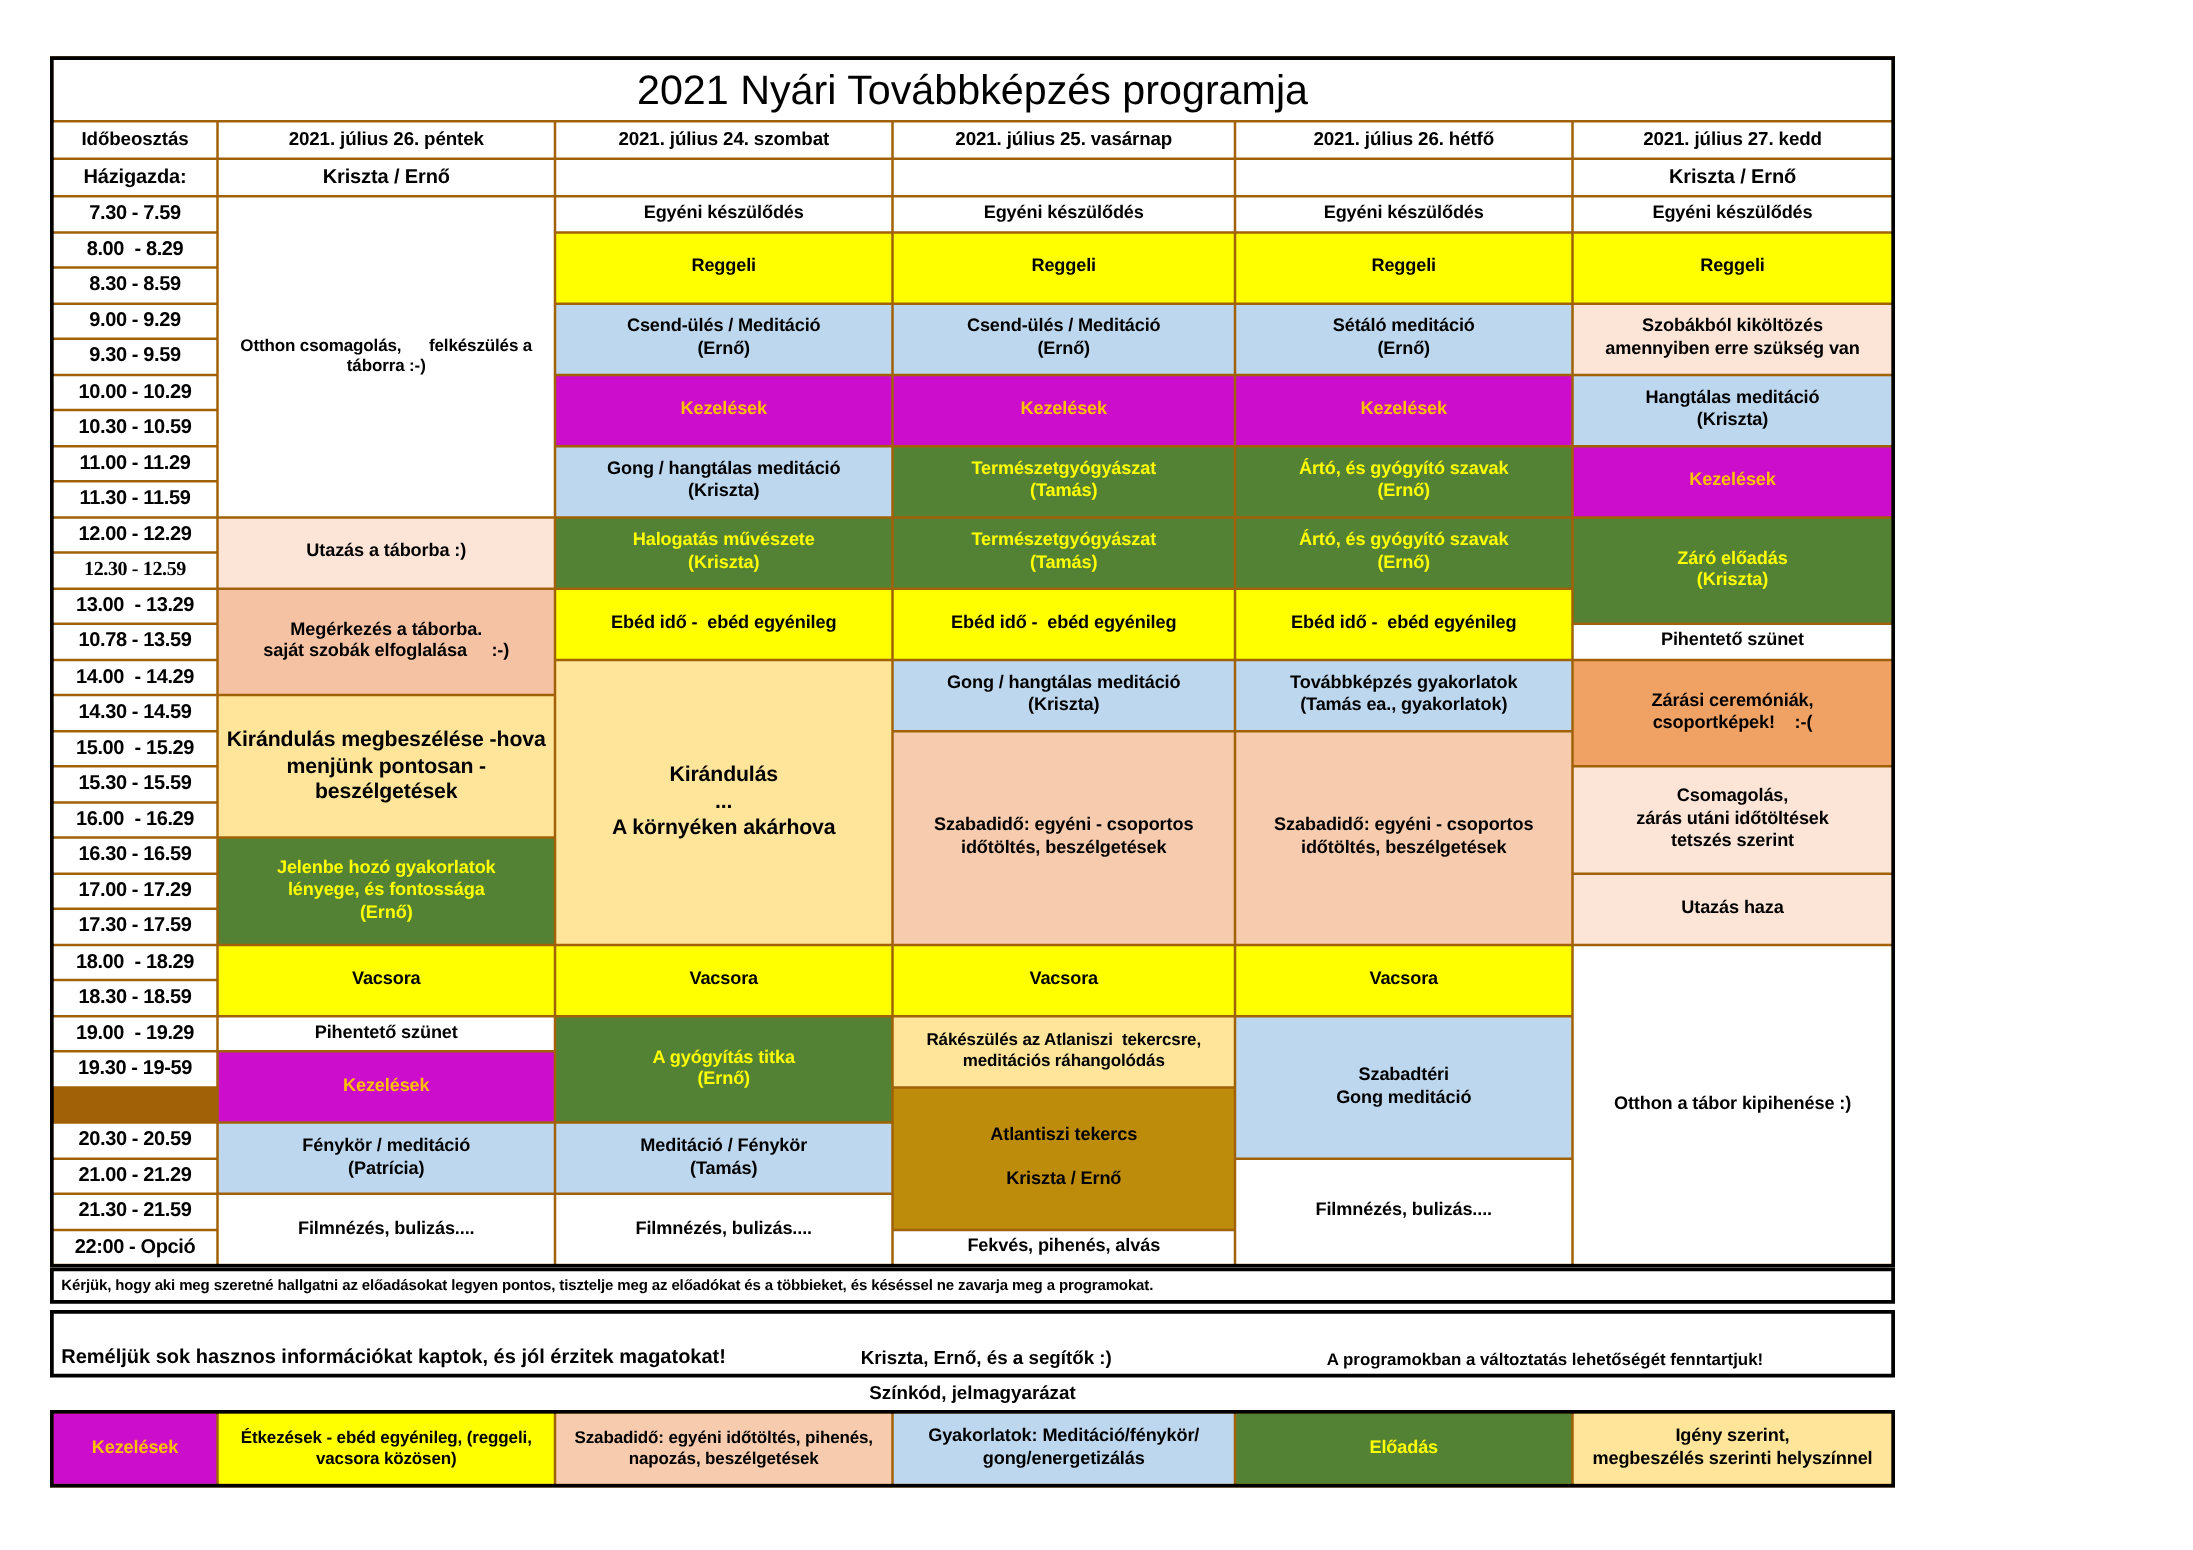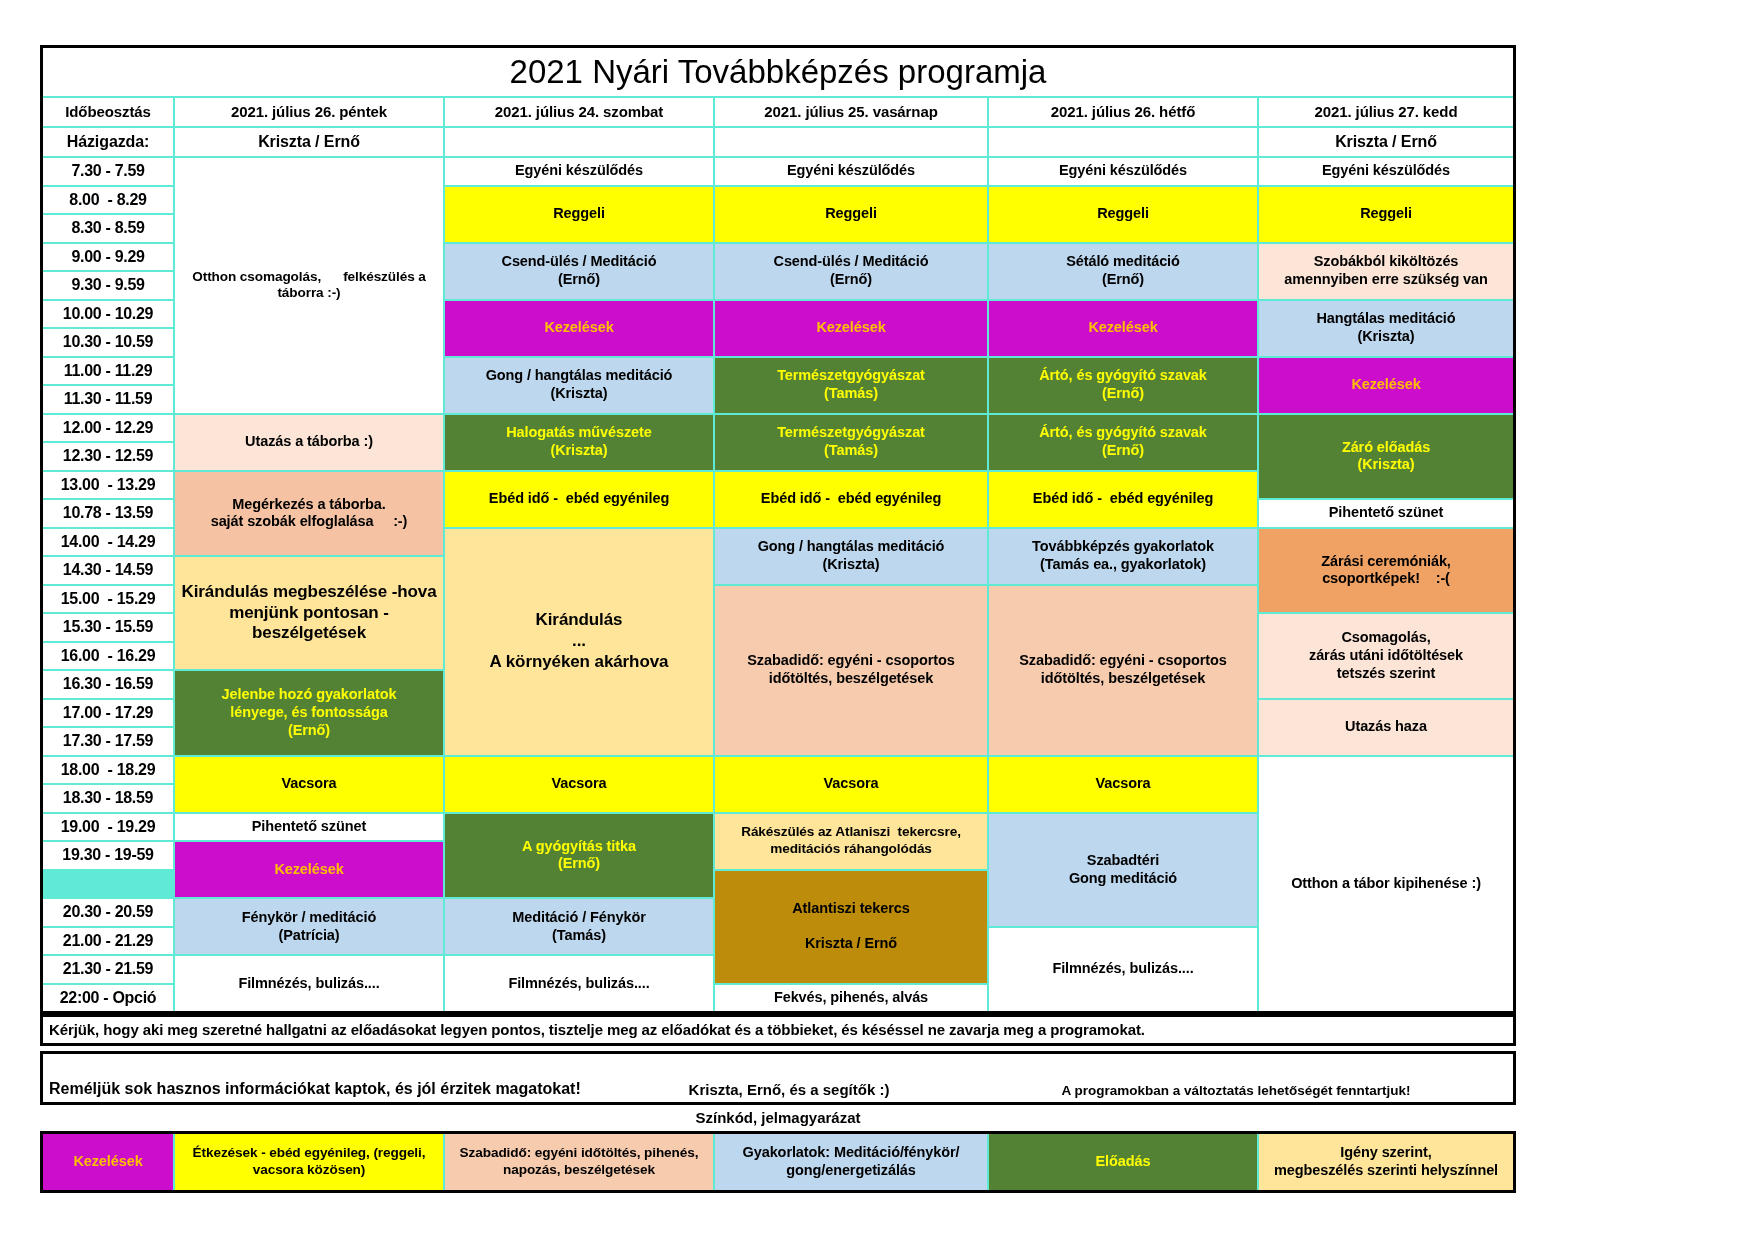--- a/index.html
+++ b/index.html
@@ -1,30 +1,30 @@
 <!DOCTYPE html>
 <html lang="hu"><head>
 <meta charset="utf-8">
 <title>2021 Nyári Továbbképzés programja</title>
 <style>
   html,body{margin:0;padding:0;background:#ffffff;}
   body{width:1754px;min-height:1240px;font-family:"Liberation Sans",sans-serif;}
   .page{width:1476px;margin:45px 0 0 40px;}
-  .grid{display:grid;grid-template-columns:130px 268px 268px 272px 268px 254px;gap:2px;background:#5eead4;border:3px solid #000;}
+  .grid{display:grid;grid-template-columns:130px 268px 268px 272px 268px 254px;gap:2px;background:#a16207;border:3px solid #000;}
   #schedule-grid{grid-template-rows:48px 28px 28px repeat(30,26.5px);}
   .cell{background:#fff;color:#000;display:flex;align-items:center;justify-content:center;text-align:center;
         font-weight:bold;font-size:14.5px;line-height:1.22;white-space:pre-wrap;letter-spacing:-0.1px;
         overflow:hidden;padding:0 1px;}
   .cell.title{font-size:33px;font-weight:400;letter-spacing:0;}
   .cell.hdr{font-size:15px;}
   .cell.host{font-size:16px;}
   .cell.time{font-size:16px;letter-spacing:-0.3px;}
   .cell.small{font-size:13.6px;}
   .cell.big{font-size:17px;}
-  .note-box{border:3px solid #000;background:#fff;padding:4px 6px 5px;font-weight:bold;font-size:15px;
+  .note-box{border:3px solid #000;background:#fff;padding:4px 6px 5px;font-weight:bold;font-size:12px;
             letter-spacing:-0.1px;}
   .farewell-box{border:3px solid #000;background:#fff;margin-top:5px;height:44px;display:flex;align-items:flex-end;
                 padding-bottom:4px;font-weight:bold;}
   .fw{font-size:16px;padding-left:6px;width:570px;}
   .sig{font-size:15px;width:340px;text-align:center;}
   .disc{font-size:13.5px;flex:1;text-align:center;}
   .legend-caption{text-align:center;font-weight:bold;font-size:15px;padding:4px 0 5px;}
   #legend-grid{grid-template-rows:56px;}
 </style>
 </head>
@@ -48,21 +48,21 @@
       <div class="cell time" style="grid-area: 4 / 1;">7.30 - 7.59</div>
       <div class="cell time" style="grid-area: 5 / 1;">8.00  - 8.29</div>
       <div class="cell time" style="grid-area: 6 / 1;">8.30 - 8.59</div>
       <div class="cell time" style="grid-area: 7 / 1;">9.00 - 9.29</div>
       <div class="cell time" style="grid-area: 8 / 1;">9.30 - 9.59</div>
       <div class="cell time" style="grid-area: 9 / 1;">10.00 - 10.29</div>
       <div class="cell time" style="grid-area: 10 / 1;">10.30 - 10.59</div>
       <div class="cell time" style="grid-area: 11 / 1;">11.00 - 11.29</div>
       <div class="cell time" style="grid-area: 12 / 1;">11.30 - 11.59</div>
       <div class="cell time" style="grid-area: 13 / 1;">12.00 - 12.29</div>
-      <div class="cell time" style="grid-area: 14 / 1;">12.30 - 12.59</div>
+      <div class="cell time" style="grid-area: 14 / 1; font-family: Liberation Serif, serif;">12.30 - 12.59</div>
       <div class="cell time" style="grid-area: 15 / 1;">13.00  - 13.29</div>
       <div class="cell time" style="grid-area: 16 / 1;">10.78 - 13.59</div>
       <div class="cell time" style="grid-area: 17 / 1;">14.00  - 14.29</div>
       <div class="cell time" style="grid-area: 18 / 1;">14.30 - 14.59</div>
       <div class="cell time" style="grid-area: 19 / 1;">15.00  - 15.29</div>
       <div class="cell time" style="grid-area: 20 / 1;">15.30 - 15.59</div>
       <div class="cell time" style="grid-area: 21 / 1;">16.00  - 16.29</div>
       <div class="cell time" style="grid-area: 22 / 1;">16.30 - 16.59</div>
       <div class="cell time" style="grid-area: 23 / 1;">17.00 - 17.29</div>
       <div class="cell time" style="grid-area: 24 / 1;">17.30 - 17.59</div>

